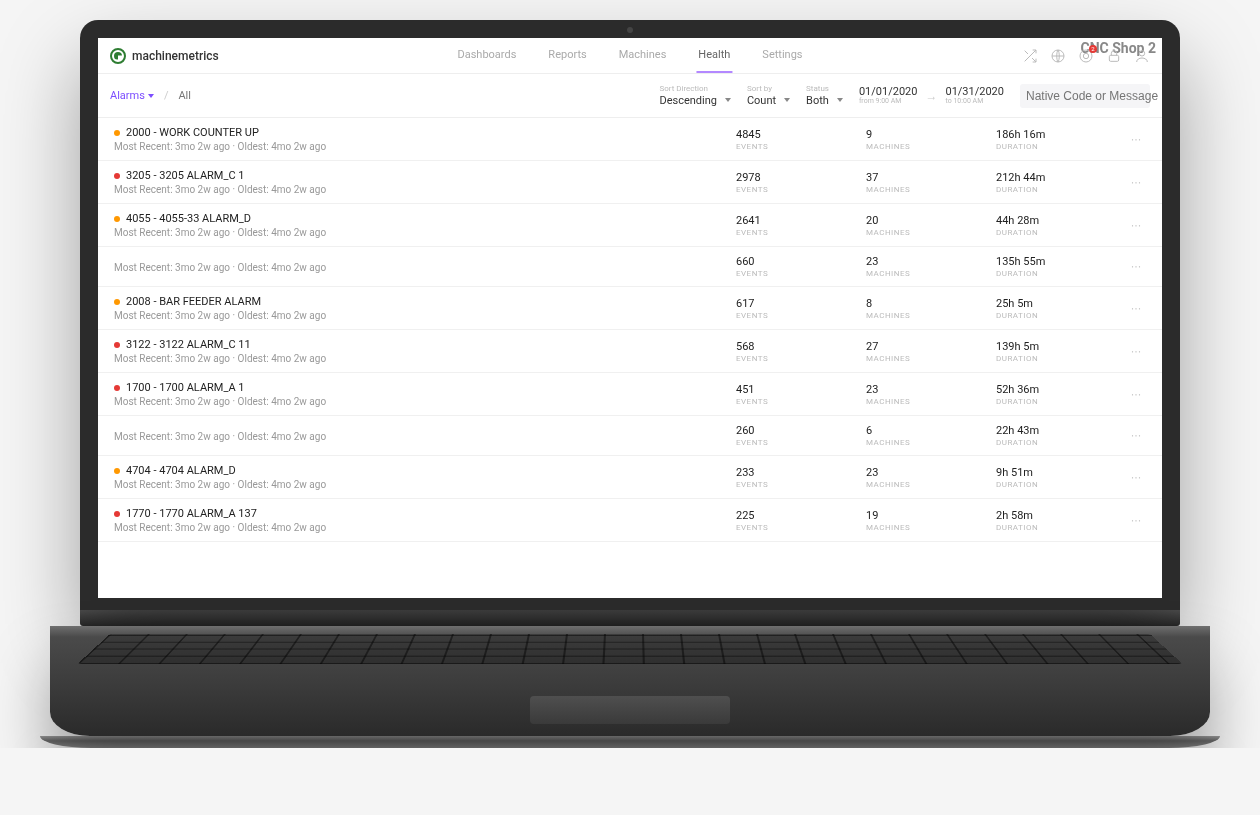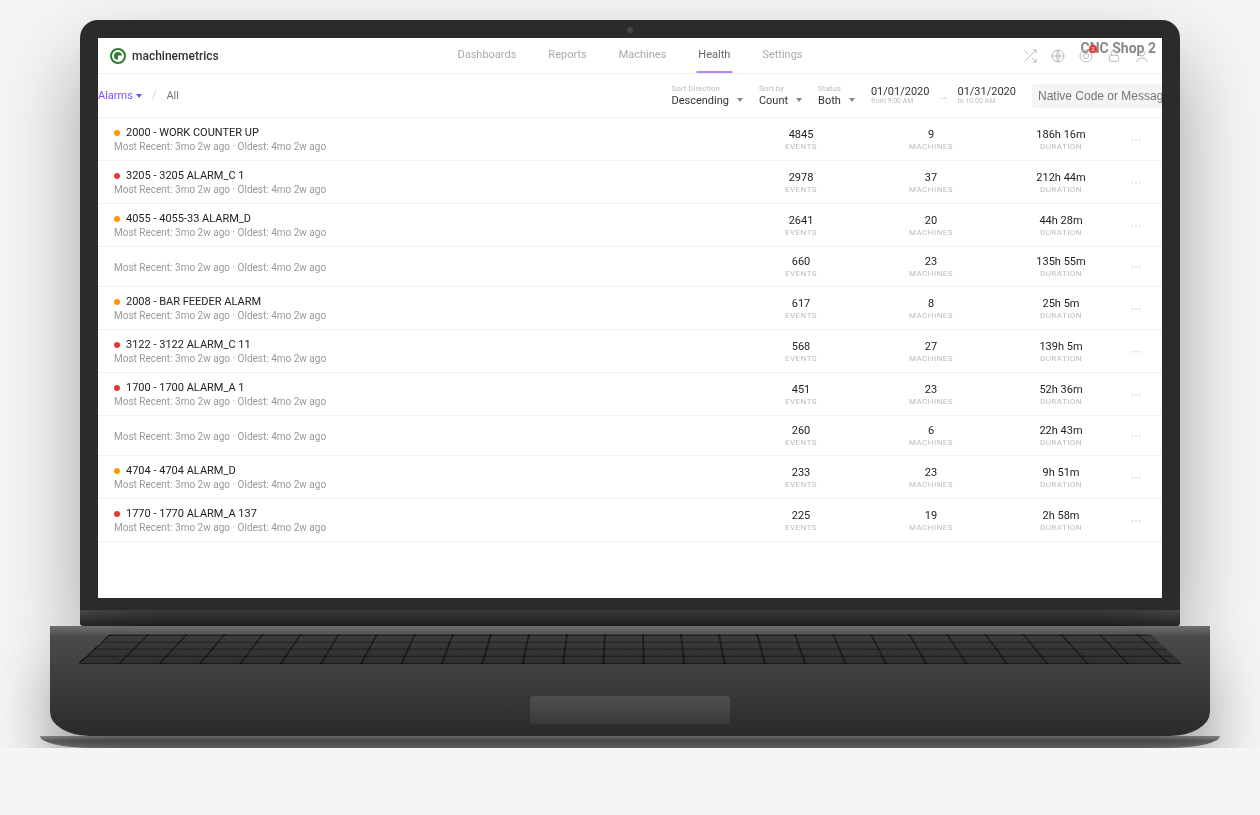--- a/index.html
+++ b/index.html
@@ -64,21 +64,21 @@
   .nav-icons { display: flex; gap: 12px; align-items: center; color: #bbb; margin-left: auto; }
   .nav-icon { width: 16px; height: 16px; display: flex; align-items: center; justify-content: center; position: relative; cursor: pointer; }
   .nav-icon svg { width: 16px; height: 16px; stroke: #bbb; fill: none; stroke-width: 1.5; }
   .badge { position: absolute; top: -3px; right: -3px; width: 8px; height: 8px; background: #e53935; border-radius: 50%; font-size: 6px; color: #fff; display:flex; align-items:center; justify-content:center;}
 
   
   .filterbar {
     display: flex; align-items: center;
     height: 44px;
     border-bottom: 1px solid #eee;
-    padding: 0 0;
+    padding: 0 12px;
     gap: 10px;
   }
   .crumb { display: flex; align-items: center; gap: 10px; font-size: 11px; }
   .crumb-alarms { color: #7c4dff; display: flex; align-items: center; gap: 3px; cursor: pointer;}
   .crumb-sep { color: #ccc; }
   .crumb-all { color: #777; }
   .chevron-down {
     width: 0; height: 0; border-left: 3px solid transparent; border-right: 3px solid transparent;
     border-top: 4px solid #7c4dff; display: inline-block;
   }
@@ -108,21 +108,21 @@
     border-bottom: 1px solid #f0f0f0;
     padding: 8px 16px;
     font-size: 10.5px;
   }
   .row-left { flex: 1.4; min-width: 0; }
   .row-title { color: #222; font-size: 11px; display: flex; align-items: center; gap: 6px;}
   .dot { width: 6px; height: 6px; border-radius: 50%; flex: 0 0 auto; }
   .dot.orange { background: #ff9800; }
   .dot.red { background: #e53935; }
   .row-sub { color: #999; font-size: 10px; margin-top: 2px; }
-  .metric { flex: 0 0 130px; text-align: center; }
+  .metric { flex: 0 0 130px; }
   .metric-val { color: #222; font-size: 11px; }
   .metric-lbl { color: #bbb; font-size: 8px; letter-spacing: .06em; margin-top: 1px; text-transform: uppercase; }
   .row-more { flex: 0 0 20px; color: #ccc; text-align: center; cursor: pointer; }
 
   
   .laptop-hinge {
     height: 16px;
     background: linear-gradient(#555, #2a2a2a);
     border-radius: 0 0 3px 3px;
   }

